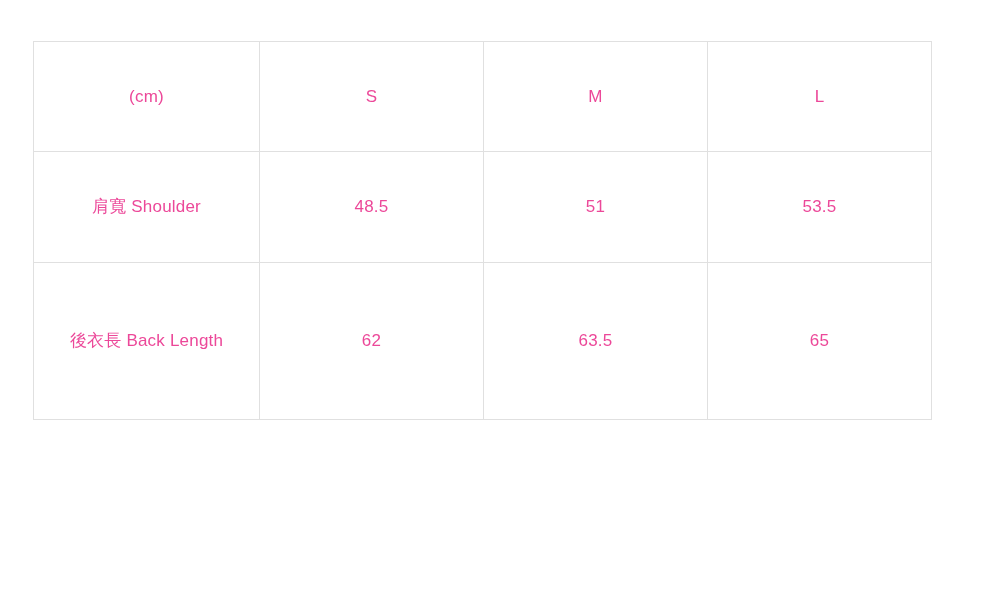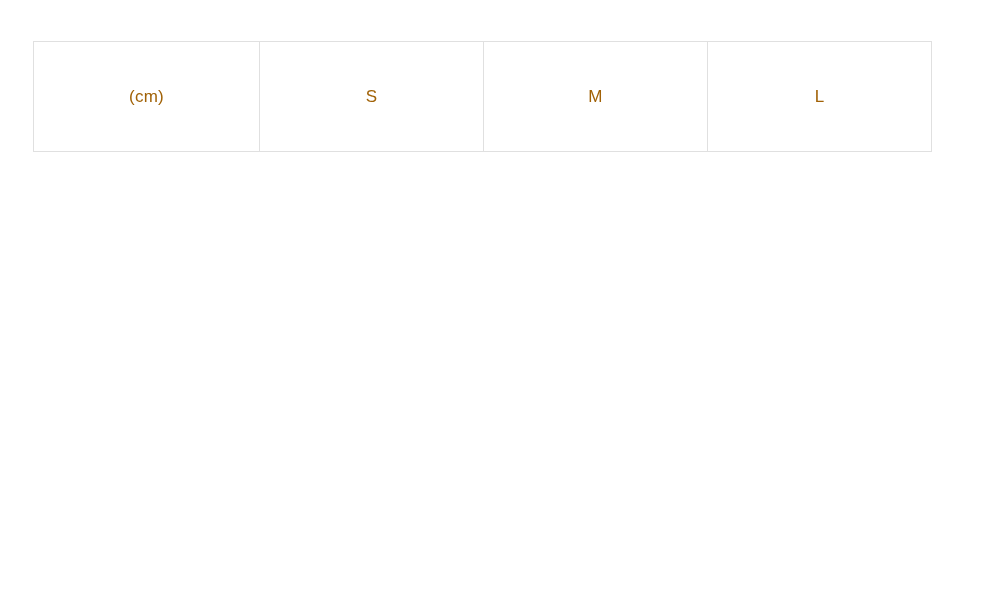--- a/index.html
+++ b/index.html
@@ -35,21 +35,21 @@
   table.size-chart col.c-size    { width: 224px; }
 
   table.size-chart th,
   table.size-chart td {
     border: 1.5px solid #e0e0e0;
     text-align: center;
     vertical-align: middle;
     font-weight: 400;
     font-size: 17px;
     line-height: 50px;
-    color: #a16207;
+    color: #ec4899;
     padding: 0 6px;
     letter-spacing: 0.2px;
   }
 
   
   tr.row-header th { height: 109px; }
   tr.row-shoulder td,
   tr.row-chest td   { height: 110px; }
   tr.row-backlength td { height: 156px; }
 
@@ -77,15 +77,43 @@
         </th>
         <th>
           <span class="size-value">M</span>
         </th>
         <th>
           <span class="size-value">L</span>
         </th>
       </tr>
     </thead>
     <tbody>
+      <tr class="row-shoulder">
+        <td>
+          <span class="measure-label">肩寬 Shoulder</span>
+        </td>
+        <td>
+          <span class="size-value">48.5</span>
+        </td>
+        <td>
+          <span class="size-value">51</span>
+        </td>
+        <td>
+          <span class="size-value">53.5</span>
+        </td>
+      </tr>
+      <tr class="row-backlength">
+        <td>
+          <span class="measure-label">後衣長 Back Length</span>
+        </td>
+        <td>
+          <span class="size-value">62</span>
+        </td>
+        <td>
+          <span class="size-value">63.5</span>
+        </td>
+        <td>
+          <span class="size-value">65</span>
+        </td>
+      </tr>
     </tbody>
   </table>
 </div>
 
 </body></html>

